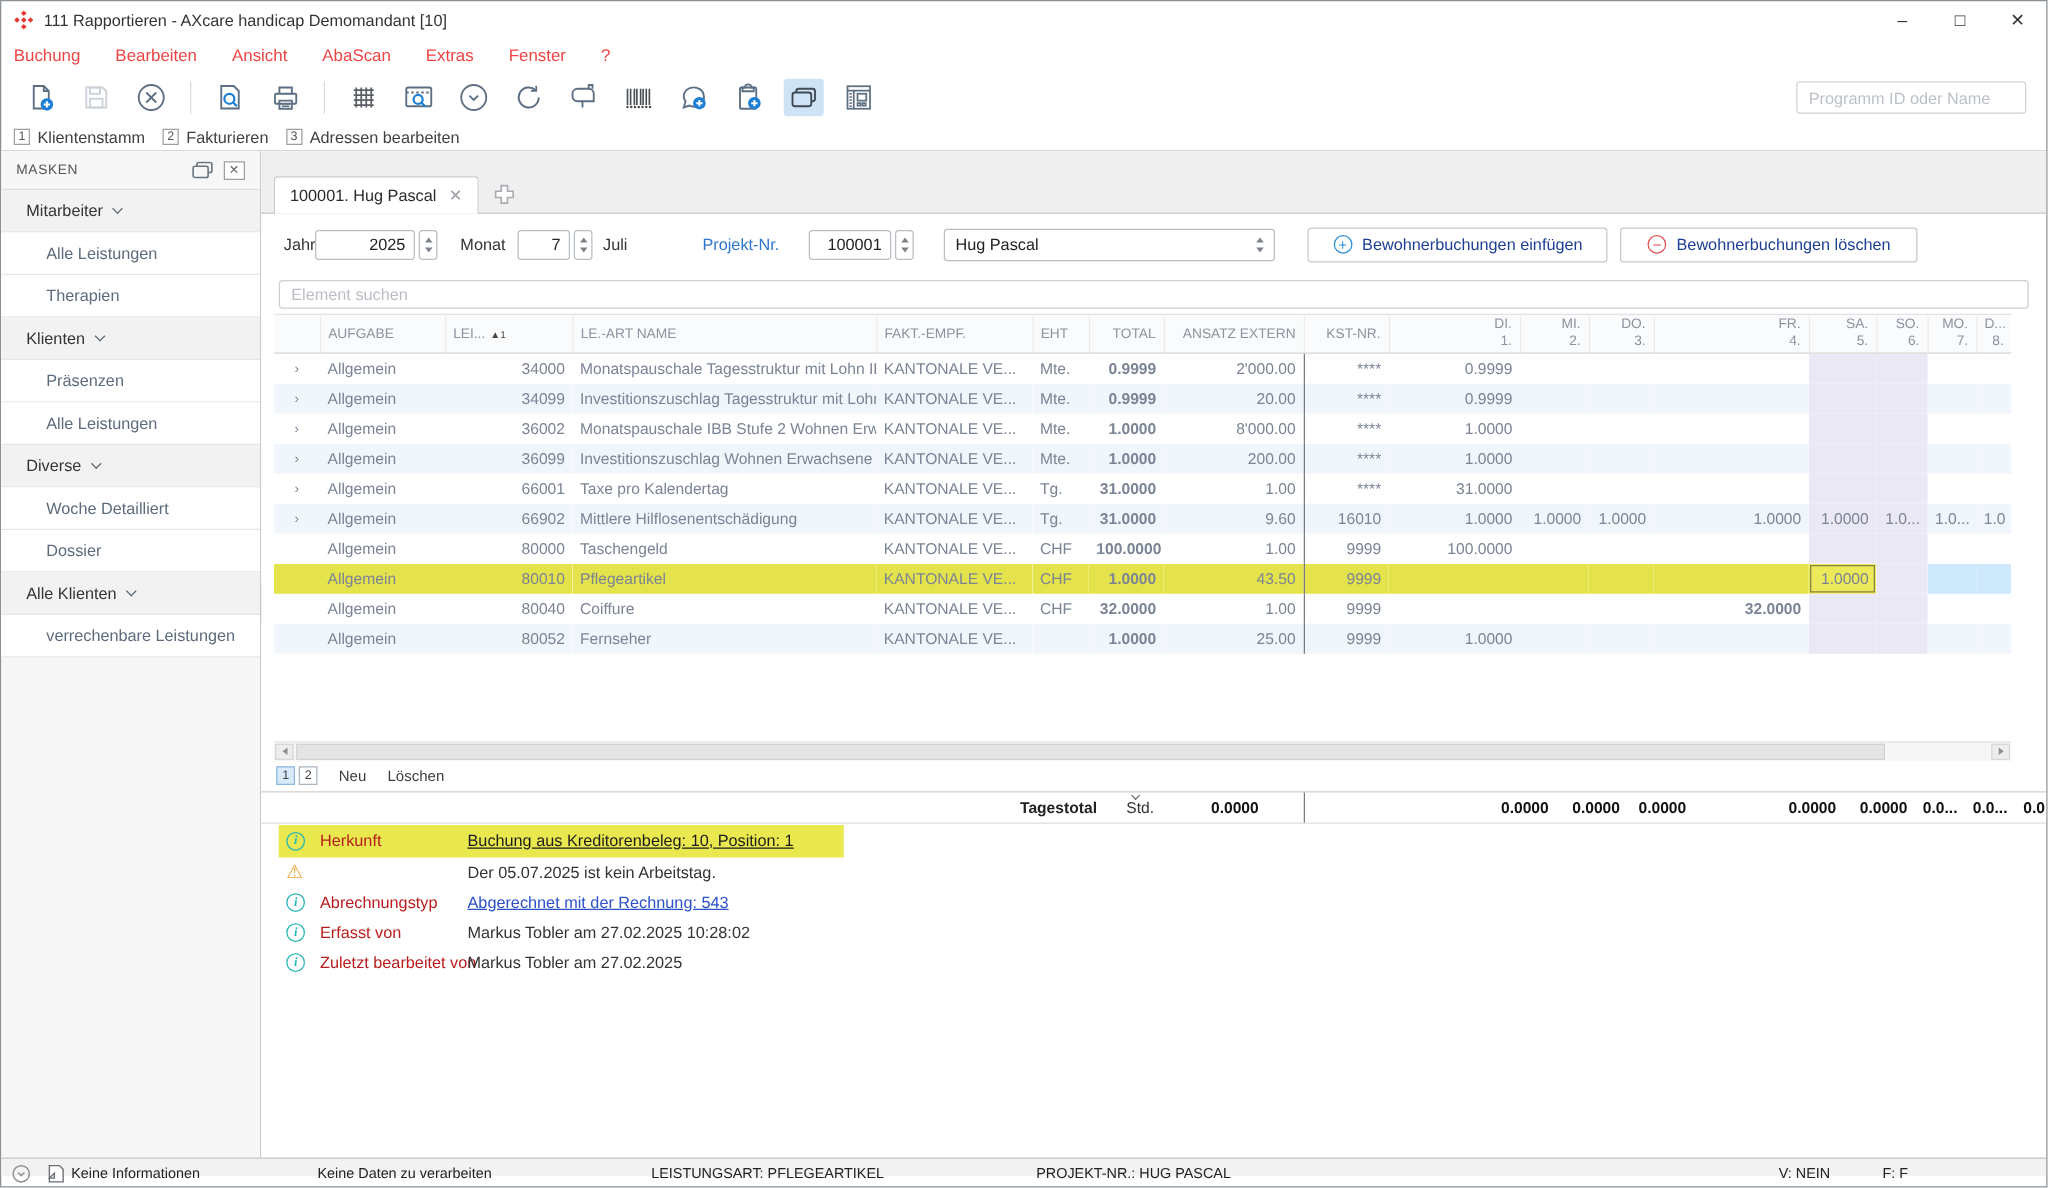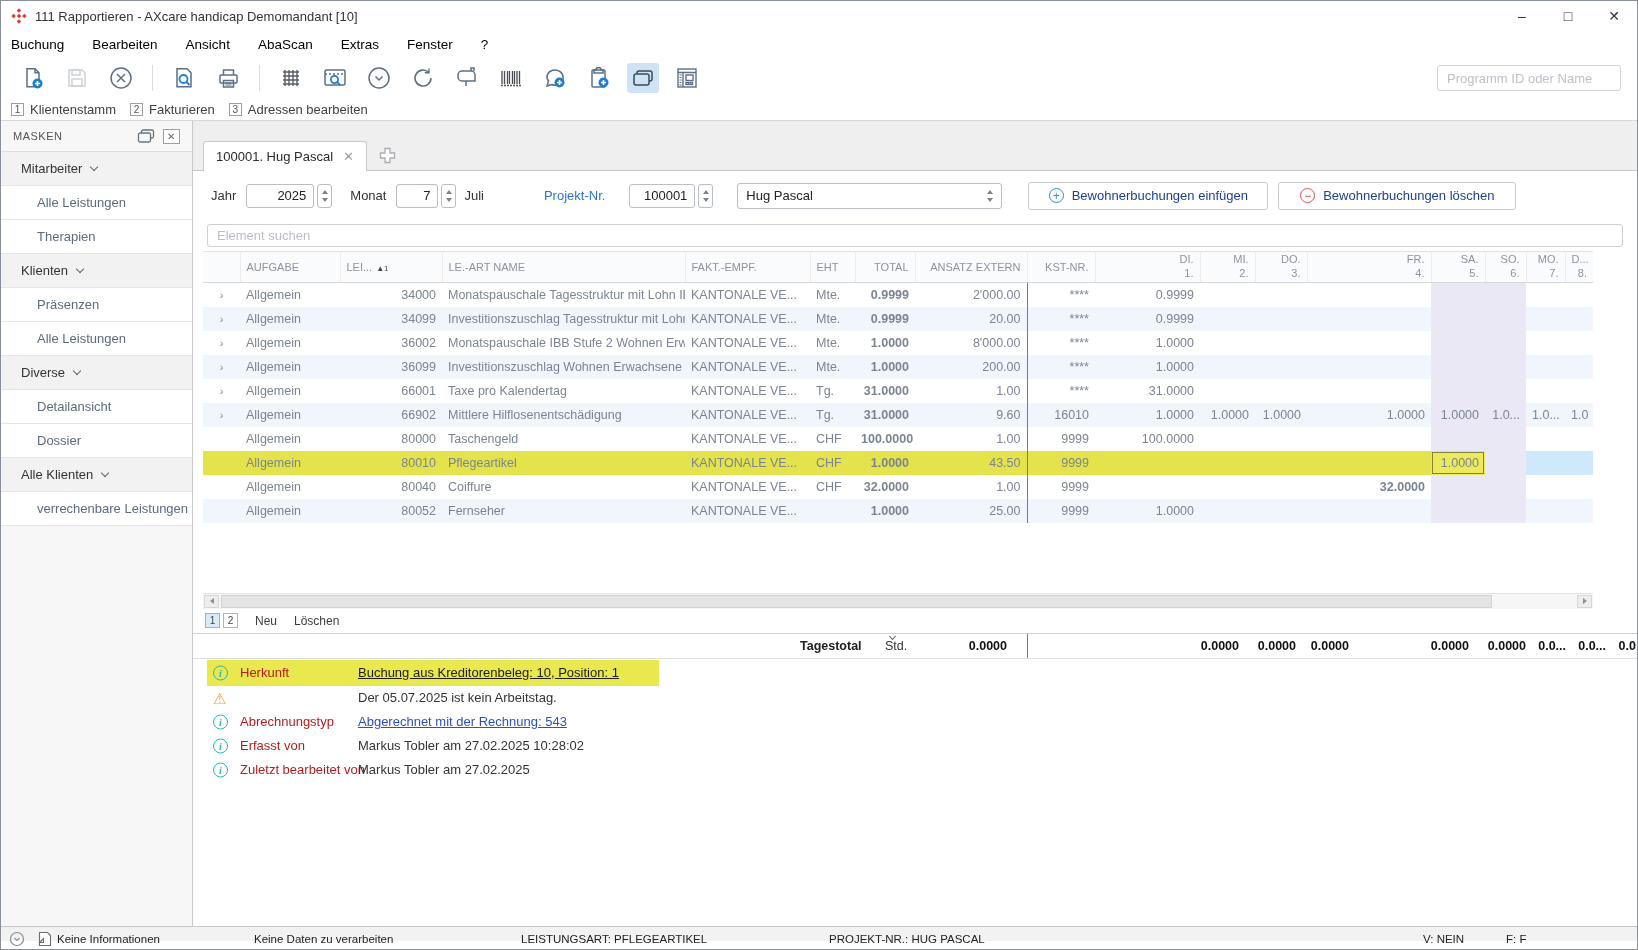--- a/index.html
+++ b/index.html
@@ -5,41 +5,41 @@
   *{box-sizing:border-box;margin:0;padding:0}
   html,body{width:1638px;height:950px;overflow:hidden}
   body{font-family:"Liberation Sans",sans-serif;background:#fff;color:#333;border:1px solid #8a9097}
 
   
   .titlebar{height:30px;display:flex;align-items:center;padding:0 0 0 10px;gap:8px;font-size:13px}
   .win-controls{margin-left:auto;display:flex;height:30px}
   .win-btn{width:46px;height:30px;display:flex;align-items:center;justify-content:center;font-size:14px;color:#333}
 
   
-  .menubar{height:26px;display:flex;align-items:center;padding:0 8px;gap:24px;font-size:13.5px;color:#000000}
+  .menubar{height:26px;display:flex;align-items:center;padding:0 8px;gap:24px;font-size:13.5px;color:#ef4444}
   .menu-item{padding:2px 2px;cursor:default}
 
   
   .toolbar{height:42px;display:flex;align-items:center;padding:0 16px;gap:12px}
   .tb-icon{width:32px;height:30px;display:flex;align-items:center;justify-content:center;border-radius:3px}
   .tb-icon.active{background:#cfe3f6}
   .tb-sep{width:1px;height:26px;background:#dcdcdc;margin:0 3px}
   .tb-search{margin-left:auto;width:184px;height:26px;border:1px solid #d2d2d2;border-radius:3px;padding:0 9px;font-size:13px;color:#555;font-family:inherit;outline:none}
   .tb-search::placeholder{color:#bcc1c9}
 
   
   .quickbar{height:22px;display:flex;align-items:center;gap:14px;padding:0 10px;font-size:13px;color:#3f3f3f;border-bottom:1px solid #d7d7d7}
   .qb-item{display:flex;gap:6px;align-items:center}
   .qb-num{width:13px;height:13px;border:1px solid #9aa0a6;font-size:10px;display:flex;align-items:center;justify-content:center;color:#555;background:#fff}
 
   
   .layout{display:flex;height:805px}
 
   
-  .sidebar{width:192px;border-right:1px solid #c9c9c9;background:#f7f7f7;position:relative;flex:none}
+  .sidebar{width:208px;border-right:1px solid #c9c9c9;background:#f7f7f7;position:relative;flex:none}
   .sb-head{height:31px;display:flex;align-items:center;padding:0 12px;font-size:11px;letter-spacing:.5px;color:#555;border-bottom:1px solid #ddd}
   .sb-head .sb-tools{margin-left:auto;display:flex;gap:8px;align-items:center}
   .sb-close{width:17px;height:15px;border:1px solid #9aa0a6;display:flex;align-items:center;justify-content:center;font-size:10px;color:#666;background:#fff}
   .sb-items{background:#fff}
   .sb-item{height:34px;display:flex;align-items:center;padding-left:36px;font-size:13px;color:#5d6b7c;border-bottom:1px solid #e6e6e6;background:#fff;cursor:default}
   .sb-item.group{padding-left:20px;background:#f2f2f2;color:#333}
   .sb-item.active{color:#2e79cf}
   .chev{display:inline-block;width:6px;height:6px;border:solid #5a6570;border-width:0 1.5px 1.5px 0;transform:rotate(45deg);margin-left:9px;margin-top:-4px}
   .sb-grip{position:absolute;right:-4px;top:345px;width:4px;height:34px;background:#c2c6cb;border-radius:2px}
 
@@ -320,21 +320,21 @@
           <span>Präsenzen</span>
         </div>
       <div class="sb-item">
           <span>Alle Leistungen</span>
         </div>
       <div class="sb-item group">
           <span>Diverse</span>
           <span class="chev"></span>
         </div>
       <div class="sb-item">
-          <span>Detailansicht</span>
+          <span>Woche Detailliert</span>
         </div>
       <div class="sb-item">
           <span>Dossier</span>
         </div>
       <div class="sb-item group">
           <span>Alle Klienten</span>
           <span class="chev"></span>
         </div>
       <div class="sb-item">
           <span>verrechenbare Leistungen</span>
@@ -352,21 +352,21 @@
       </div>
       <div class="tab-add">
         <svg width="17" height="17" viewBox="0 0 17 17" fill="#fff" stroke="#a8acb2" stroke-width="1.3">
           <path d="M6 1.5h5V6h4.5v5H11v4.5H6V11H1.5V6H6z"></path>
         </svg>
       </div>
     </div>
 
     <div class="formrow">
       <span>Jahr</span>
-      <input class="fld" style="width: 68px; margin-left: 10px;" value="2025">
+      <input class="fld" style="width: 80px; " value="2025">
       <span class="spin">
           <i class="tri-up"></i>
           <i class="tri-dn"></i>
         </span>
       <span style="margin-left:18px">Monat</span>
       <input class="fld" style="width: 42px; margin-left: 10px;" value="7">
       <span class="spin">
           <i class="tri-up"></i>
           <i class="tri-dn"></i>
         </span>

